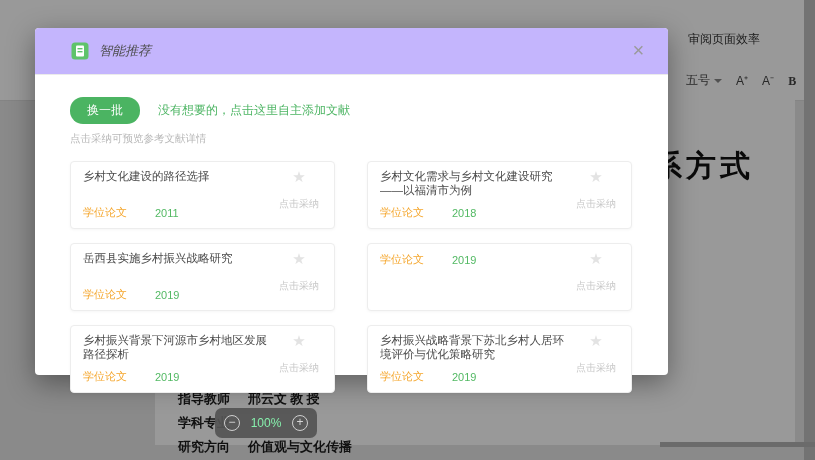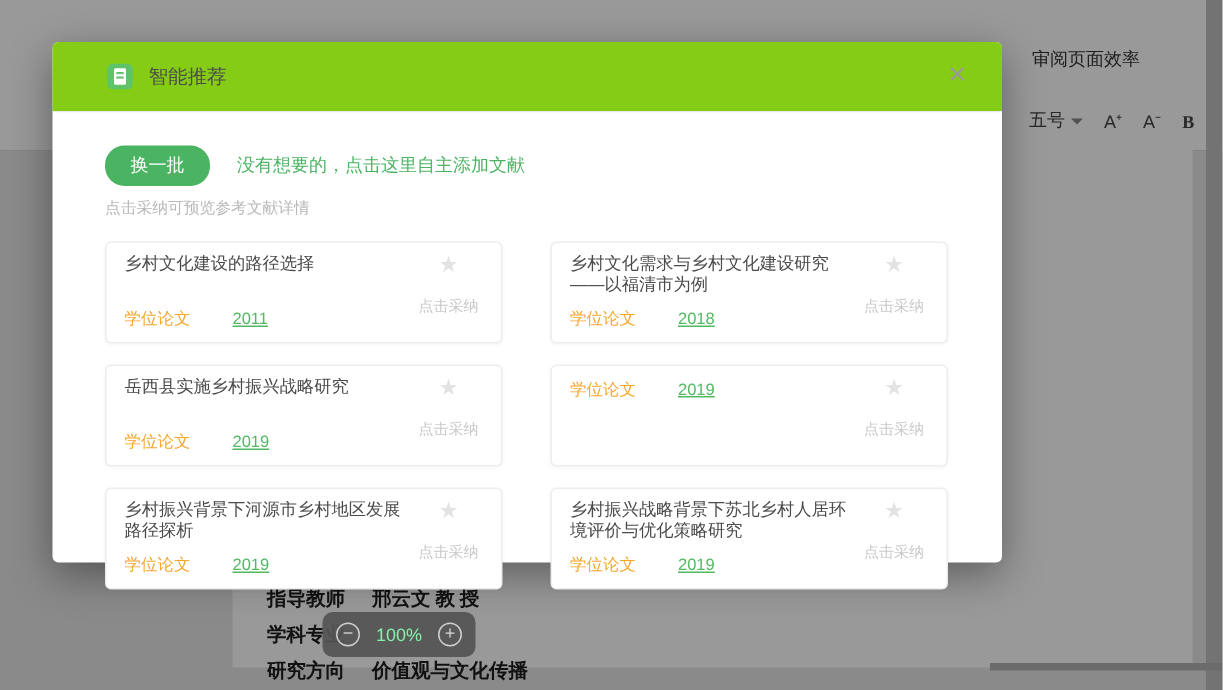--- a/index.html
+++ b/index.html
@@ -33,41 +33,41 @@
   .zoom-pill{position:absolute;left:215px;top:408px;width:102px;height:30px;z-index:6;
     background:rgba(84,84,84,0.93);border-radius:7px;display:flex;align-items:center;
     justify-content:space-between;padding:0 9px;box-sizing:border-box;}
   .zoom-btn{width:16px;height:16px;border:1.5px solid #cfcfcf;border-radius:50%;color:#d6d6d6;
     font-size:12px;line-height:13px;text-align:center;cursor:pointer;box-sizing:border-box;}
   .zoom-value{color:#86efac;font-size:12px;}
 
   
   .modal{position:absolute;left:35px;top:28px;width:633px;height:347px;background:#fff;border-radius:4px;
     box-shadow:0 8px 28px rgba(0,0,0,0.38);z-index:10;box-sizing:border-box;}
-  .modal-header{height:46px;background:#84cc16;border-bottom:1px solid #ebebeb;border-radius:4px 4px 0 0;
-    display:flex;align-items:center;padding-left:36px;position:relative;}
+  .modal-header{height:46px;background:#c4b5fd;border-bottom:1px solid #ebebeb;border-radius:4px 4px 0 0;
+    display:flex;align-items:center;padding-left:36px;position:relative;font-style:italic;}
   .modal-title{font-size:13px;color:#4d4d4d;margin-left:10px;}
   .modal-close{position:absolute;right:24px;top:12px;font-size:20px;color:#9a9a9a;cursor:pointer;line-height:20px;}
   .modal-close::before{content:"×";}
   .modal-body{padding:22px 35px 0 35px;}
 
   .action-row{display:flex;align-items:center;}
   .refresh-btn{background:#4bb462;color:#fff;font-size:12px;border:none;border-radius:13px;
     padding:5px 17px;cursor:pointer;font-family:"Liberation Sans",sans-serif;}
   .add-link{color:#4bb462;font-size:12px;margin-left:18px;cursor:pointer;text-decoration:none;}
   .hint-text{margin-top:8px;font-size:10.5px;color:#b8b8b8;}
 
   .cards-grid{margin-top:15px;display:grid;grid-template-columns:265px 265px;column-gap:32px;row-gap:14px;}
   .rec-card{position:relative;height:68px;border:1px solid #ededed;border-radius:4px;background:#fff;
     box-shadow:0 1px 3px rgba(0,0,0,0.04);padding:8px 12px;box-sizing:border-box;
     display:flex;flex-direction:column;justify-content:space-between;cursor:pointer;}
   .card-title{font-size:11.5px;color:#4a4a4a;line-height:13.5px;width:190px;max-height:27px;overflow:hidden;}
   .card-meta{display:flex;align-items:center;gap:28px;}
   .card-tag{font-size:11px;color:#f5a62c;}
-  .card-year{font-size:11px;color:#52b963;text-decoration:underline;}
+  .card-year{font-size:11px;color:#52b963;}
   .card-adopt{position:absolute;right:8px;top:7px;width:54px;text-align:center;cursor:pointer;}
   .star-icon{display:block;font-size:15px;color:#e3e3e3;line-height:16px;}
   .star-icon::before{content:"★";}
   .adopt-label{display:block;font-size:10px;color:#c8c8c8;margin-top:12px;}
 </style>
 </head>
 <body>
 
 <div id="canvas">
 
@@ -86,20 +86,21 @@
         <span>五号</span>
         <span class="caret-down"></span>
       </span>
       <span>A⁺</span>
       <span>A⁻</span>
       <span class="fmt-bold">B</span>
       <span class="fmt-italic">I</span>
     </div>
 
     <div class="bg-page"></div>
+    <div class="doc-big-title">系方式</div>
 
     <div class="doc-fields">
       <div class="doc-field-row">
         <span class="doc-field-label">作者姓名</span>
         <span class="doc-field-value">郭小</span>
       </div>
       <div class="doc-field-row">
         <span class="doc-field-label">指导教师</span>
         <span class="doc-field-value">邢云文  教 授</span>
       </div>

